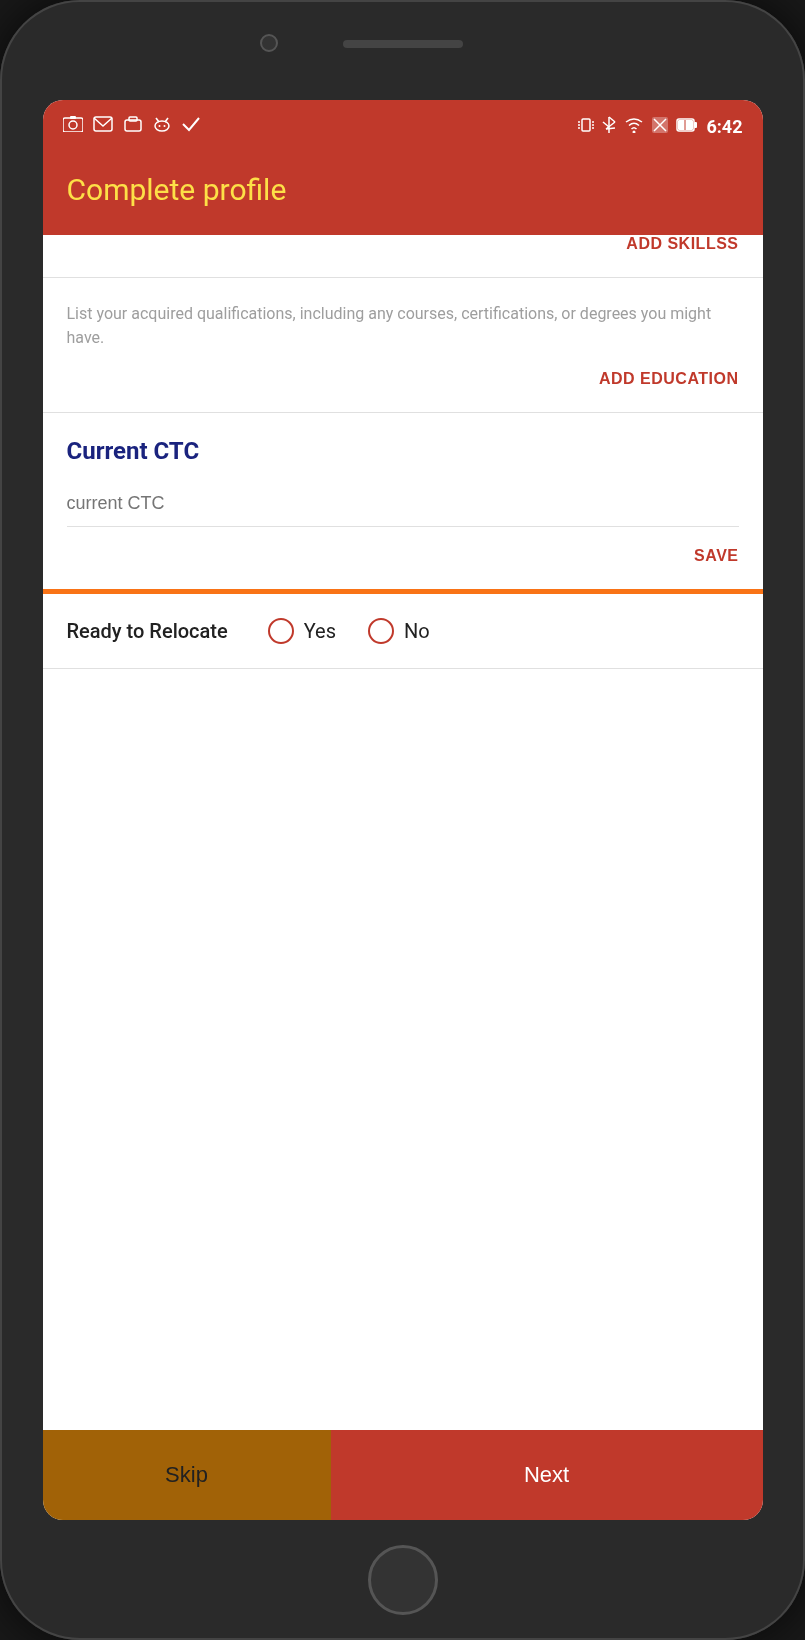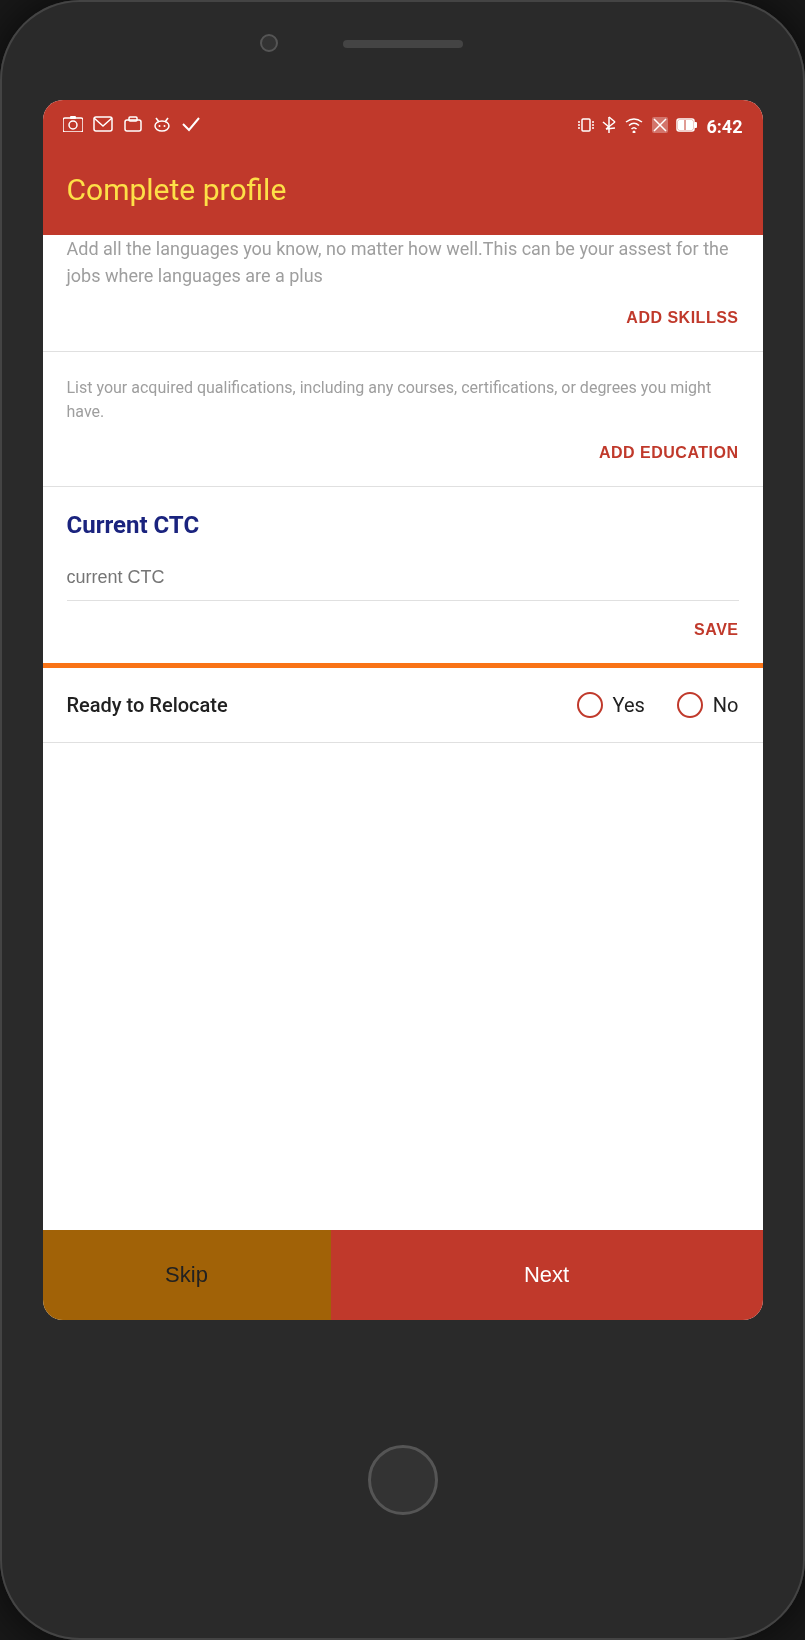--- a/index.html
+++ b/index.html
@@ -49,21 +49,21 @@
       background: #333;
       border-radius: 50%;
       position: absolute;
       top: 34px;
       left: 260px;
       border: 2px solid #555;
     }
 
     .phone-screen {
       width: 720px;
-      height: 1220px;
+      height: 1420px;
       background: #fff;
       border-radius: 20px;
       overflow: hidden;
       display: flex;
       flex-direction: column;
     }
 
     
     .status-bar {
       background: #c0392b;
@@ -185,21 +185,20 @@
       margin-bottom: 20px;
     }
 
     
     .relocate-section {
       padding: 24px 24px;
       display: flex;
       align-items: center;
       gap: 40px;
       border-bottom: 1px solid #e0e0e0;
-      justify-content: space-between;
     }
 
     .relocate-label {
       color: #212121;
       font-size: 20px;
       font-weight: 500;
       min-width: 130px;
     }
 
     .radio-group {
@@ -393,21 +392,20 @@
       </div>
     </div>
 
     <div class="app-header">
       <div class="app-header-title">Complete profile</div>
     </div>
 
     <div class="content-area">
 
       <div class="section section-top">
-        <p class="skills-desc">Add all the languages you know, no matter how well.This can be your assest for the jobs where languages are a plus</p>
         <div class="section-action">
           <button class="action-btn">ADD SKILLSS</button>
         </div>
       </div>
 
       <div class="section">
         <p class="section-desc">List your acquired qualifications, including any courses, certifications, or degrees you might have.</p>
         <div class="section-action">
           <button class="action-btn">ADD EDUCATION</button>
         </div>

